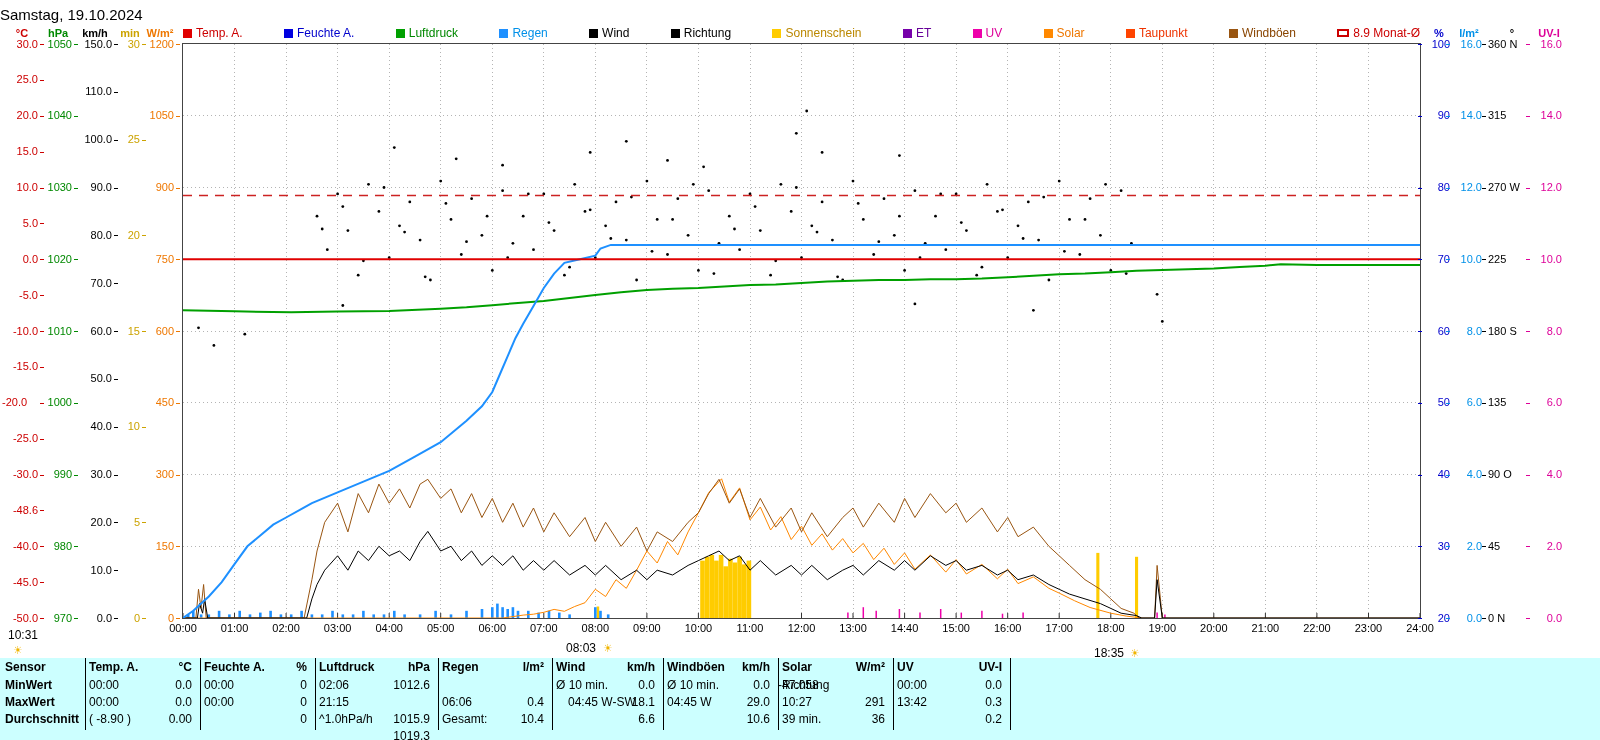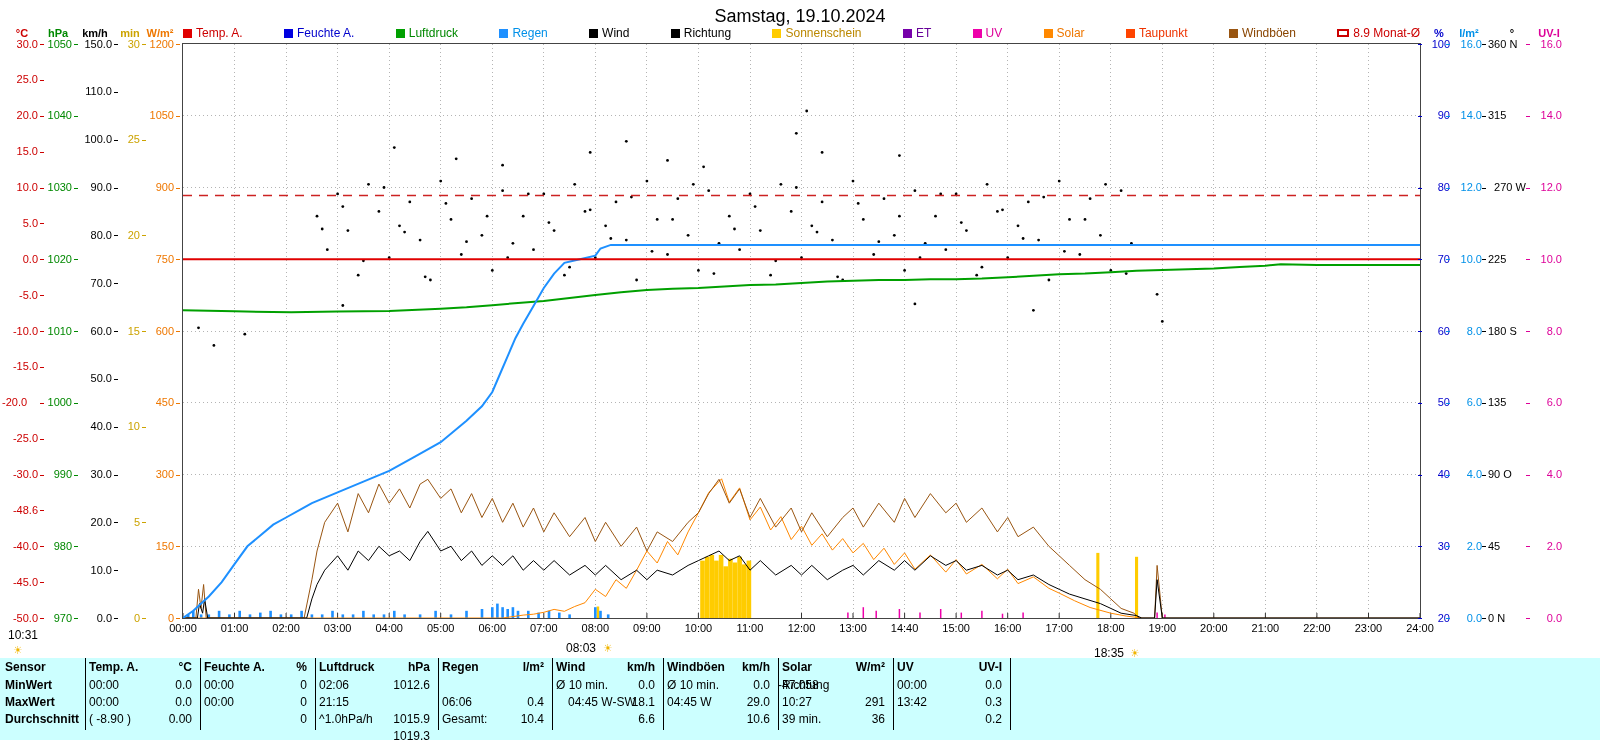--- a/index.html
+++ b/index.html
@@ -1,18 +1,18 @@
 <!DOCTYPE html>
 <html><head>
 <meta charset="utf-8">
 <style>
   *{margin:0;padding:0;box-sizing:border-box}
   body{background:#fff;font-family:"Liberation Sans",sans-serif}
   #app{position:relative;width:1600px;height:740px;background:#fff;overflow:hidden;font-family:"Liberation Sans",sans-serif}
-  #title{position:absolute;top:6px;left:0;width:100%;text-align:center;font-size:18px;color:#000}
+  #title{position:absolute;top:6px;left:0;width:100%;font-size:15px;color:#000}
   #legend{position:absolute;left:183px;top:25px;width:1237px;height:16px;display:flex;justify-content:space-between;align-items:center}
   .li{display:flex;align-items:center;font-size:12px;white-space:nowrap}
   .lm{width:9px;height:9px;margin-right:4px;display:inline-block;flex:none}
   .lm.open{width:12px;height:8px;background:transparent !important;border:2px solid #cc0000}
   .tick{position:absolute;font-size:11px;line-height:13px;white-space:nowrap}
   .unit{position:absolute;font-size:11px;line-height:13px;font-weight:bold;white-space:nowrap}
   .tm{position:absolute}
   #plot{position:absolute;left:182px;top:43px;width:1239px;height:576px;border:1px solid #444;background:#fff}
   #stats-table{position:absolute;left:0;top:658px;width:1600px;height:82px;background:#ccffff}
   .tc{position:absolute;font-size:12px;line-height:15px;white-space:nowrap;color:#000}
@@ -583,21 +583,21 @@
     <div class="tm" style="left: 1446px; top: 474.5px; width: 4px; height: 1px; background: rgb(0, 144, 232);"></div>
     <div class="tick" style="left: 1452px; top: 539.75px; width: 30px; text-align: right; color: rgb(0, 144, 232);">2.0</div>
     <div class="tm" style="left: 1446px; top: 546.25px; width: 4px; height: 1px; background: rgb(0, 144, 232);"></div>
     <div class="tick" style="left: 1452px; top: 611.5px; width: 30px; text-align: right; color: rgb(0, 144, 232);">0.0</div>
     <div class="tm" style="left: 1446px; top: 618px; width: 4px; height: 1px; background: rgb(0, 144, 232);"></div>
     <div class="unit" style="left: 1484px; top: 27px; width: 56px; text-align: center; color: rgb(0, 0, 0);">°</div>
     <div class="tick" style="left: 1488px; top: 37.5px; width: 44px; text-align: left; color: rgb(0, 0, 0);">360 N</div>
     <div class="tm" style="left: 1482px; top: 44px; width: 4px; height: 1px; background: rgb(0, 0, 0);"></div>
     <div class="tick" style="left: 1488px; top: 109.25px; width: 44px; text-align: left; color: rgb(0, 0, 0);">315</div>
     <div class="tm" style="left: 1482px; top: 115.75px; width: 4px; height: 1px; background: rgb(0, 0, 0);"></div>
-    <div class="tick" style="left: 1488px; top: 181px; width: 44px; text-align: center; color: rgb(0, 0, 0);">270 W</div>
+    <div class="tick" style="left: 1488px; top: 181px; width: 44px; text-align: left; color: rgb(0, 0, 0);">270 W</div>
     <div class="tm" style="left: 1482px; top: 187.5px; width: 4px; height: 1px; background: rgb(0, 0, 0);"></div>
     <div class="tick" style="left: 1488px; top: 252.75px; width: 44px; text-align: left; color: rgb(0, 0, 0);">225</div>
     <div class="tm" style="left: 1482px; top: 259.25px; width: 4px; height: 1px; background: rgb(0, 0, 0);"></div>
     <div class="tick" style="left: 1488px; top: 324.5px; width: 44px; text-align: left; color: rgb(0, 0, 0);">180 S</div>
     <div class="tm" style="left: 1482px; top: 331px; width: 4px; height: 1px; background: rgb(0, 0, 0);"></div>
     <div class="tick" style="left: 1488px; top: 396.25px; width: 44px; text-align: left; color: rgb(0, 0, 0);">135</div>
     <div class="tm" style="left: 1482px; top: 402.75px; width: 4px; height: 1px; background: rgb(0, 0, 0);"></div>
     <div class="tick" style="left: 1488px; top: 468px; width: 44px; text-align: left; color: rgb(0, 0, 0);">90 O</div>
     <div class="tm" style="left: 1482px; top: 474.5px; width: 4px; height: 1px; background: rgb(0, 0, 0);"></div>
     <div class="tick" style="left: 1488px; top: 539.75px; width: 44px; text-align: left; color: rgb(0, 0, 0);">45</div>

